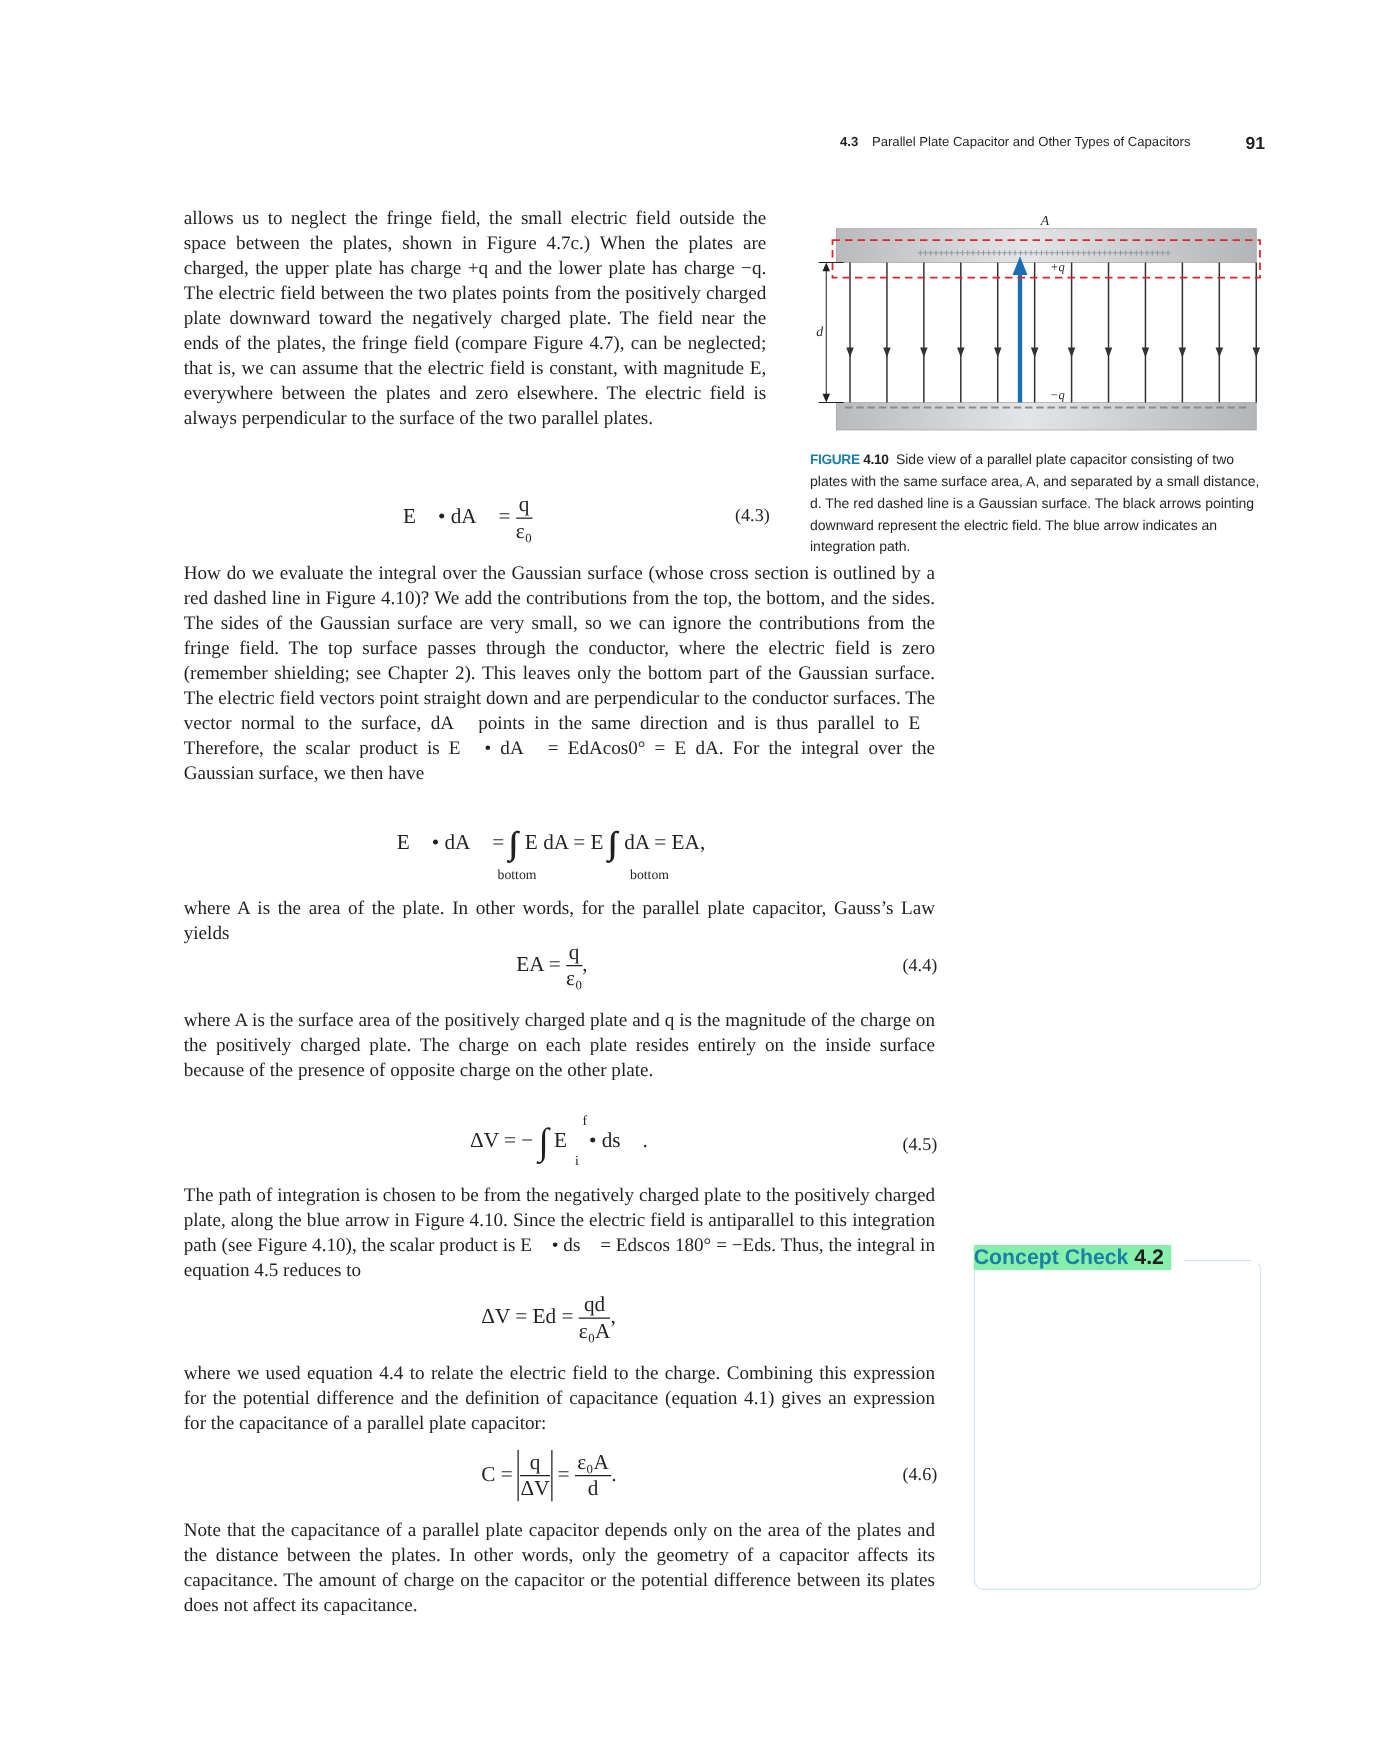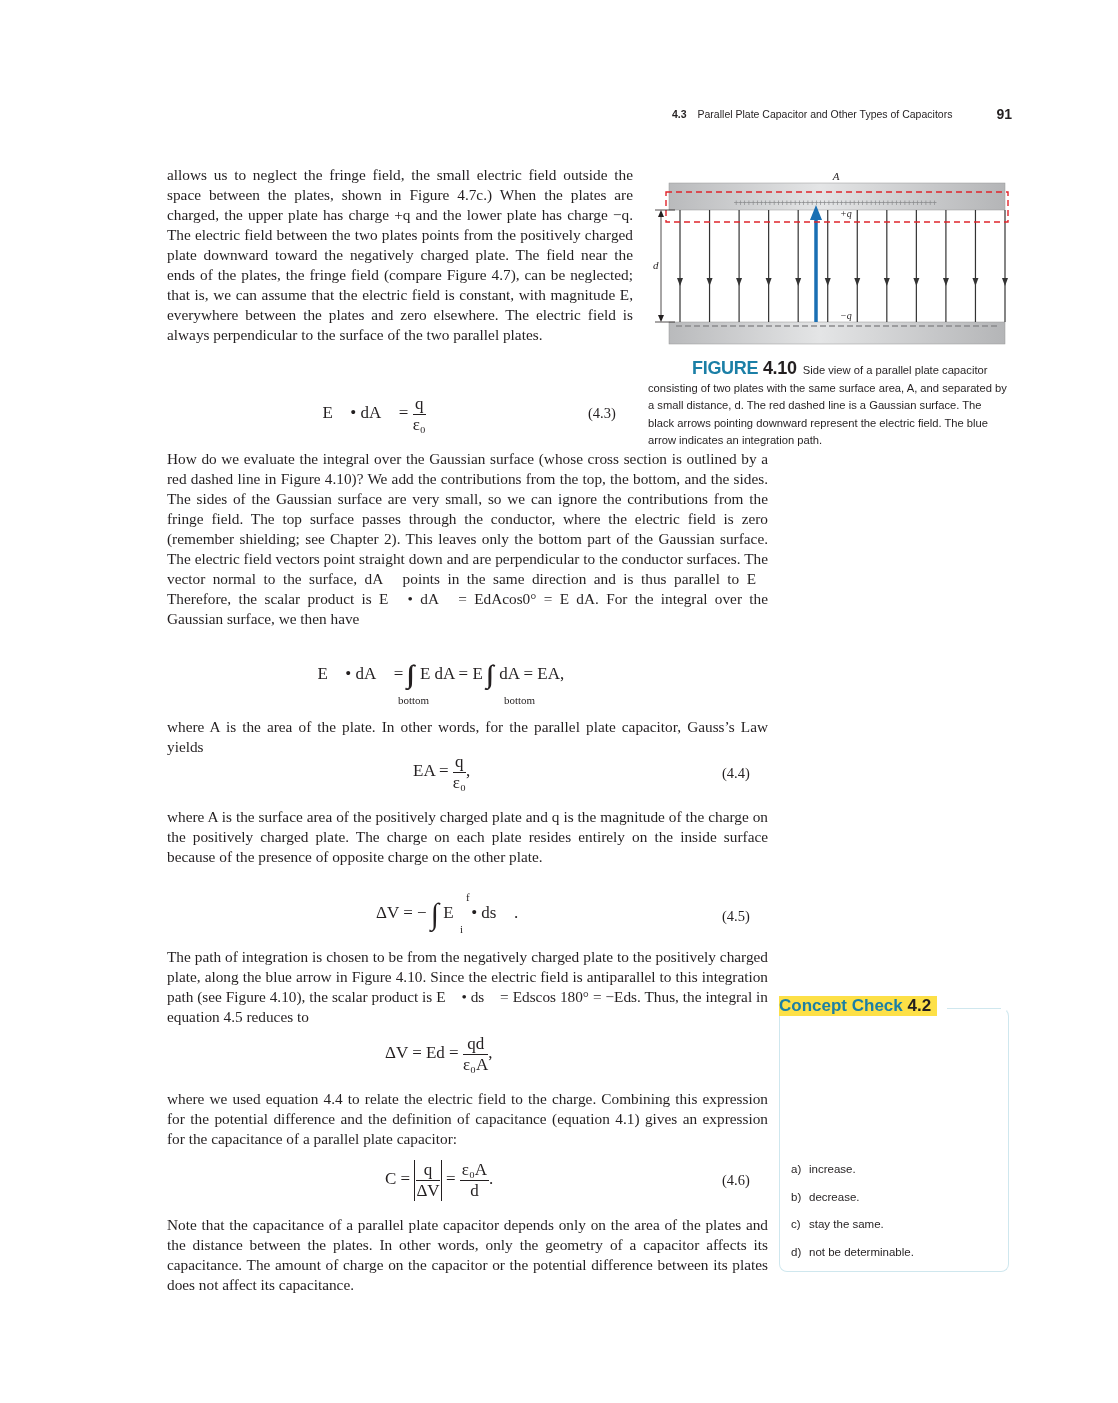--- a/index.html
+++ b/index.html
@@ -2,42 +2,42 @@
 <html><head>
 <meta charset="utf-8">
 <style>
   html, body { margin:0; padding:0; background:#ffffff; }
   body { width:1118px; height:1403px; position:relative; overflow:hidden; color:#231f20; }
 
   #running-head { position:absolute; top:108px; left:672px; width:340px; height:18px; font-family:"Liberation Sans", sans-serif; font-size:10.5px; color:#231f20; }
   #running-head .sec { font-weight:bold; margin-right:8px; }
   #running-head .pg { position:absolute; right:0; top:-2px; font-size:14px; font-weight:bold; }
 
-  .body-text { position:absolute; left:167px; width:601px; font-family:"Liberation Serif", serif; font-size:15.3px; line-height:20px; text-align:justify; color:#231f20; }
+  .body-text { position:absolute; left:147px; width:601px; font-family:"Liberation Serif", serif; font-size:15.3px; line-height:20px; text-align:justify; color:#231f20; }
   .body-text p { margin:0; }
   .body-text p.indent { text-indent:31px; }
   .narrow { width:466px; }
 
   .eq { position:absolute; font-family:"Liberation Serif", serif; font-size:17px; color:#231f20; }
   .eqnum { position:absolute; font-family:"Liberation Serif", serif; font-size:14.5px; color:#231f20; }
   .frac { display:inline-block; vertical-align:middle; text-align:center; }
   .frac .num { display:block; border-bottom:1px solid #231f20; padding:0 2px; line-height:20px; }
   .frac .den { display:block; line-height:20px; }
   .dint { font-size:26px; vertical-align:middle; letter-spacing:-8px; margin-right:8px; }
   .sublim { position:absolute; font-size:11px; font-family:"Liberation Serif", serif; }
 
   #figure { position:absolute; left:650px; top:165px; width:365px; height:185px; }
   #caption { position:absolute; left:648px; top:360px; width:360px; font-family:"Liberation Sans", sans-serif; font-size:11.2px; line-height:17.5px; color:#231f20; }
-  #caption .fig-label { color:#1b7fa6; font-weight:bold; font-size:18px; margin-right:6px; letter-spacing:-0.3px;margin-left:44px; }
+  #caption .fig-label { color:#1b7fa6; font-weight:bold; font-size:11px; margin-right:6px; letter-spacing:-0.3px; }
   #caption .fig-num { color:#231f20; }
 
   #concept { position:absolute; left:779px; top:996px; width:230px; height:276px; }
   #concept .box { position:absolute; left:0; top:12px; width:228px; height:262px; border:1.5px solid #cfe7ee; border-radius:8px; border-top-color:transparent; }
   #concept .box-top { position:absolute; left:168px; top:12px; width:54px; border-top:1.5px solid #cfe7ee; }
-  #concept .title { position:absolute; left:0; top:0; font-family:"Liberation Sans", sans-serif; font-size:17px; font-weight:bold; color:#1b7fa6; background:#fde047; padding-right:6px; }
+  #concept .title { position:absolute; left:0; top:0; font-family:"Liberation Sans", sans-serif; font-size:17px; font-weight:bold; color:#1b7fa6; background:#86efac; padding-right:6px; }
   #concept .title .num { color:#231f20; }
   #concept .q { position:absolute; left:12px; top:30px; width:210px; font-family:"Liberation Sans", sans-serif; font-size:11.5px; line-height:17.5px; color:#231f20; }
   #concept .opts { position:absolute; left:12px; top:160px; font-family:"Liberation Sans", sans-serif; font-size:11.5px; line-height:27.5px; color:#231f20; }
   #concept .opt .lbl { display:inline-block; width:18px; }
 </style>
 </head>
 <body>
 
 <div id="running-head">
   <span class="sec">4.3</span>
@@ -172,19 +172,13 @@
 </svg>
 
 <div id="caption">
   <span class="fig-label"><span>FIGURE</span> <span class="fig-num">4.10</span></span><span>Side view of a parallel plate capacitor consisting of two plates with the same surface area, A, and separated by a small distance, d. The red dashed line is a Gaussian surface. The black arrows pointing downward represent the electric field. The blue arrow indicates an integration path.</span>
 </div>
 
 <div id="concept">
   <div class="box"></div>
   <div class="box-top"></div>
   <div class="title"><span>Concept Check</span> <span class="num">4.2</span></div>
-  <div class="opts">
-    <div class="opt"><span class="lbl">a)</span><span>increase.</span></div>
-    <div class="opt"><span class="lbl">b)</span><span>decrease.</span></div>
-    <div class="opt"><span class="lbl">c)</span><span>stay the same.</span></div>
-    <div class="opt"><span class="lbl">d)</span><span>not be determinable.</span></div>
-  </div>
 </div>
 
 </body></html>

